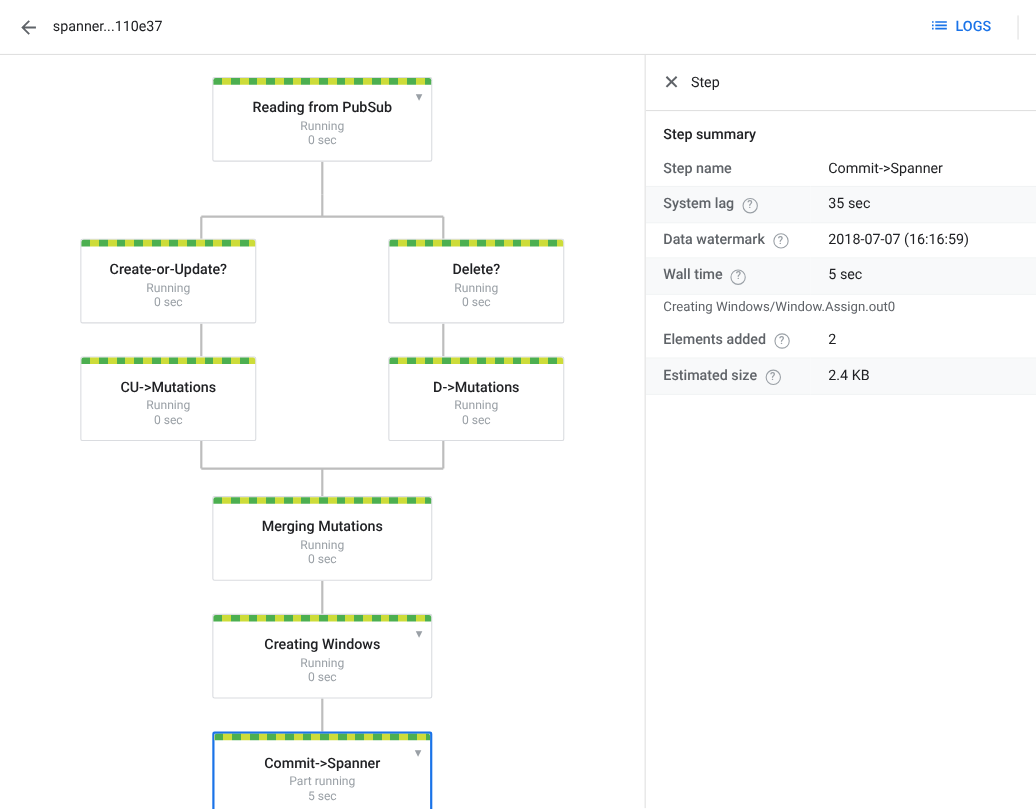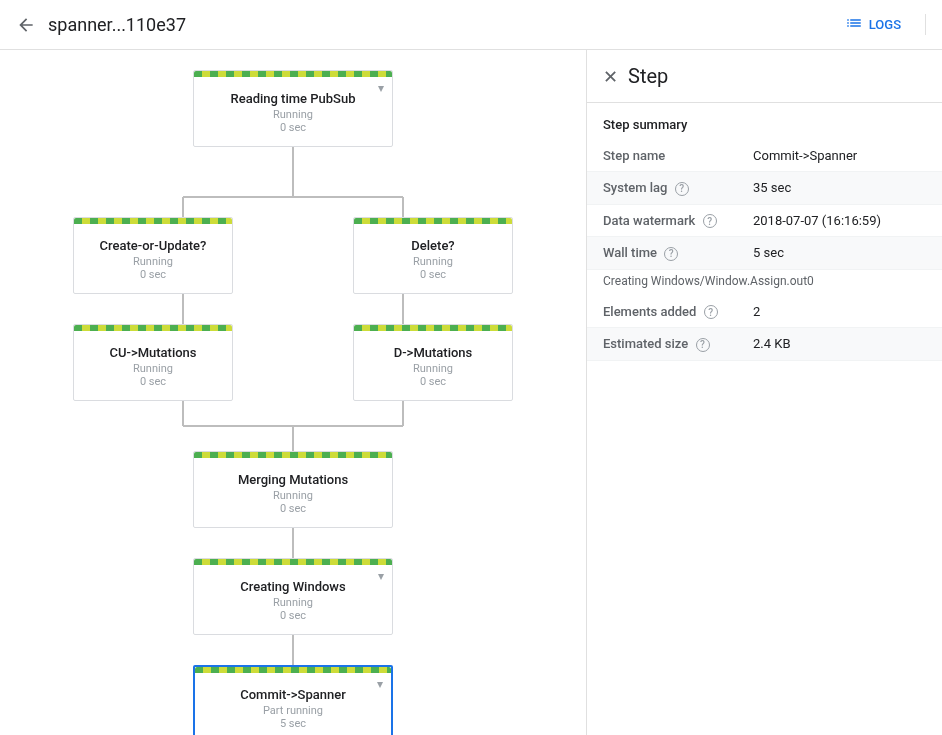--- a/index.html
+++ b/index.html
@@ -16,21 +16,21 @@
     }
     .header-back {
       color: #5f6368;
       font-size: 20px;
       cursor: pointer;
       margin-right: 12px;
       display: flex;
       align-items: center;
     }
     .header-title {
-      font-size: 18px;
+      font-size: 13px;
       color: #202124;
       font-weight: 400;
       flex: 1;
     }
     .header-logs {
       display: flex;
       align-items: center;
       color: #1a73e8;
       font-size: 13px;
       font-weight: 500;
@@ -73,21 +73,21 @@
       gap: 10px;
     }
 
     .step-panel-close {
       color: #5f6368;
       font-size: 18px;
       cursor: pointer;
     }
 
     .step-panel-title {
-      font-size: 20px;
+      font-size: 13px;
       color: #202124;
       font-weight: 400;
     }
 
     .step-section-title {
       font-size: 13px;
       font-weight: 500;
       color: #202124;
       padding: 14px 16px 8px 16px;
     }
@@ -249,21 +249,21 @@
   </div>
 </div>
 
 <div class="main-content">
 
   <div class="pipeline-panel">
     <div class="diagram-wrapper">
 
       <div class="node-box has-stripe" style="min-width:200px; padding-top:18px;">
         <span class="node-chevron">▾</span>
-        <div class="node-name">Reading time PubSub</div>
+        <div class="node-name">Reading from PubSub</div>
         <div class="node-status">Running</div>
         <div class="node-time">0 sec</div>
       </div>
 
       <div style="display:flex; flex-direction:column; align-items:center; width:200px;">
         <div class="connector" style="height:30px;"></div>
       </div>
 
       <svg width="480" height="40" style="overflow:visible;">
 

